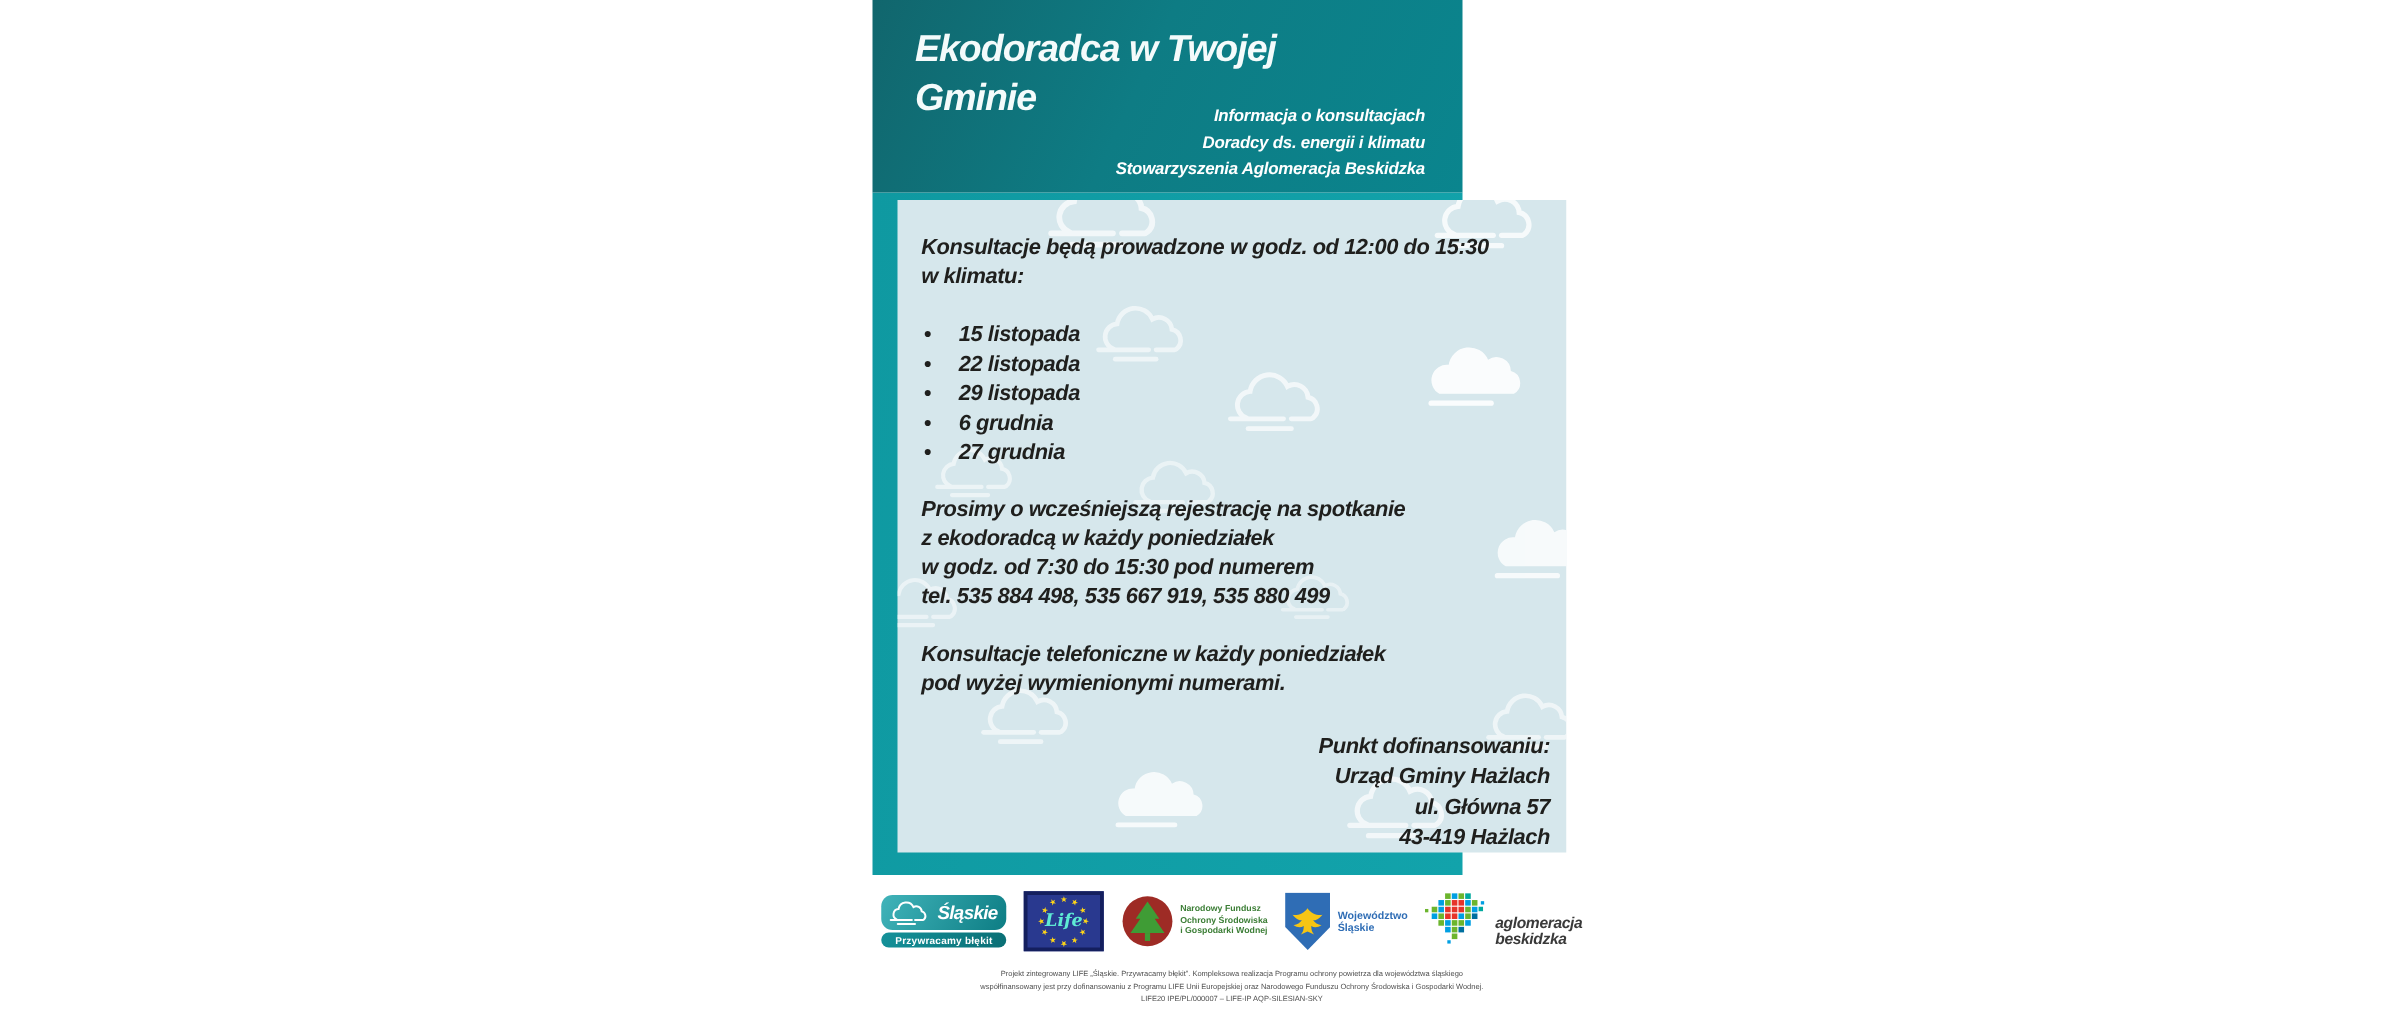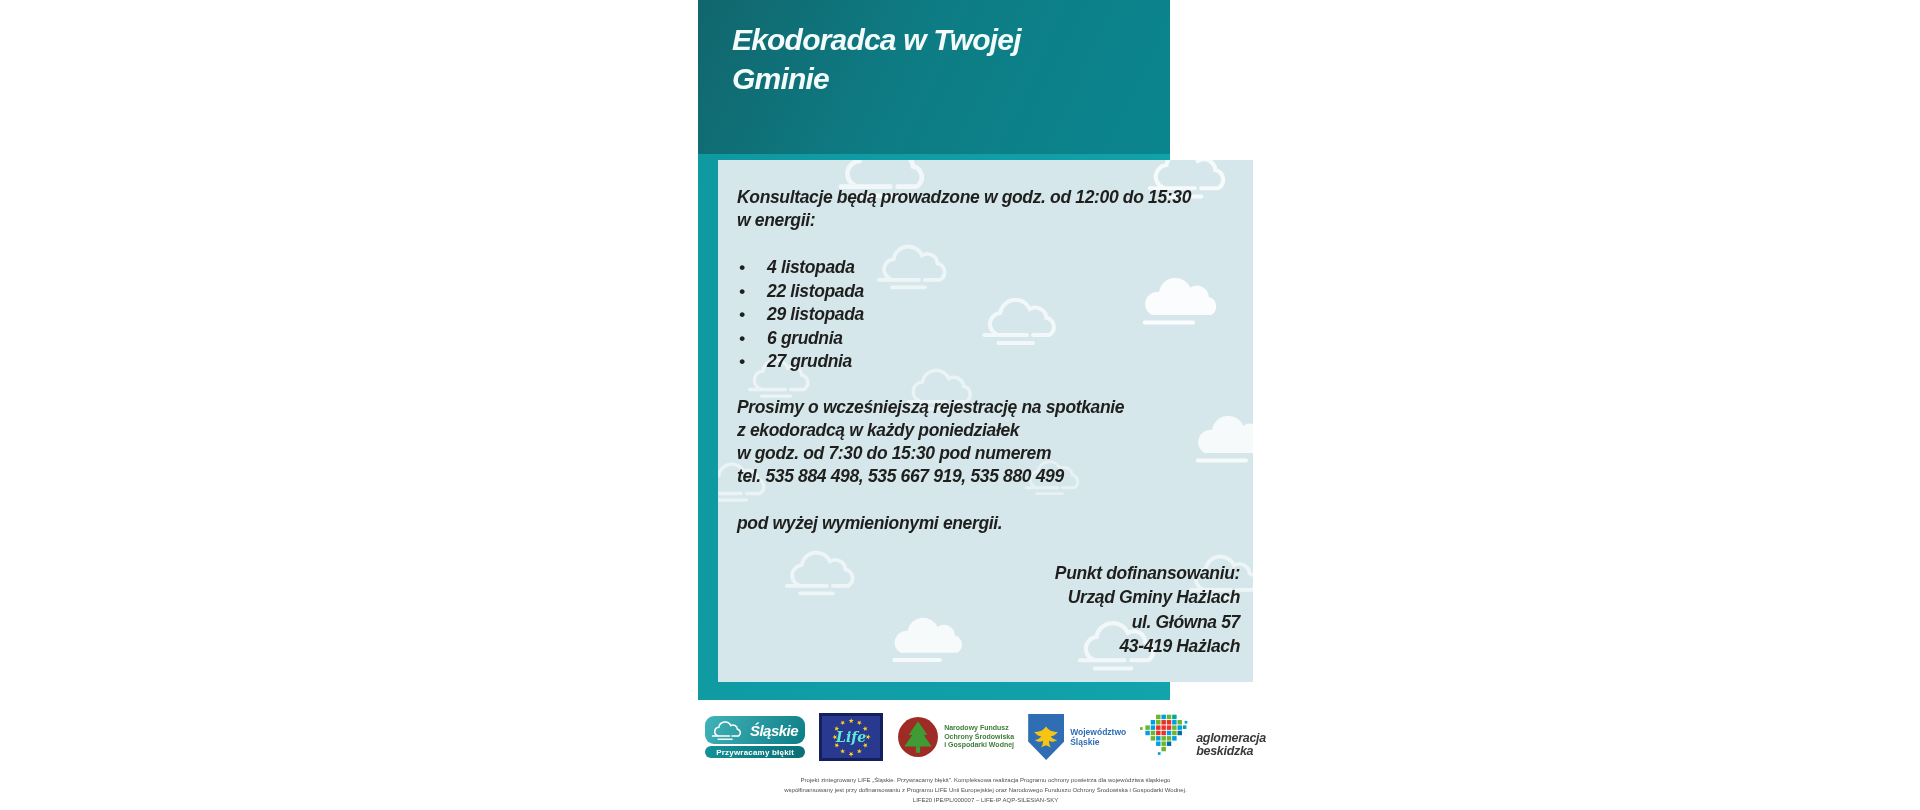--- a/index.html
+++ b/index.html
@@ -104,20 +104,25 @@
 
 <div class="canvas">
 
   <div class="poster">
 
     <div class="poster-header">
       <div class="poster-title">
         <div>Ekodoradca w Twojej</div>
         <div>Gminie</div>
       </div>
+      <div class="poster-subtitle">
+        <div>Informacja o konsultacjach</div>
+        <div>Doradcy ds. energii i klimatu</div>
+        <div>Stowarzyszenia Aglomeracja Beskidzka</div>
+      </div>
     </div>
 
     <div class="poster-body">
       <div class="panel">
 
         <svg class="cloud" style="left:110px;top:-20px;width:110px;height:64px;opacity:.7">
             <use href="#cloud-sym"></use>
           </svg>
         <svg class="cloud" style="left:420px;top:-14px;width:100px;height:58px;opacity:.8">
             <use href="#cloud-sym"></use>
@@ -155,40 +160,41 @@
         <svg class="cloud" style="left:462px;top:392px;width:90px;height:52px;opacity:.6">
             <use href="#cloud-sym"></use>
           </svg>
         <svg class="cloud" style="left:-22px;top:300px;width:80px;height:46px;opacity:.5">
             <use href="#cloud-sym"></use>
           </svg>
 
         <div class="panel-content">
           <div>
             <div class="txt-line">Konsultacje będą prowadzone w godz. od 12:00 do 15:30</div>
-            <div class="txt-line">w energii:</div>
+            <div class="txt-line">w klimatu:</div>
           </div>
 
           <ul class="date-list">
-            <li>4 listopada</li>
+            <li>15 listopada</li>
             <li>22 listopada</li>
             <li>29 listopada</li>
             <li>6 grudnia</li>
             <li>27 grudnia</li>
           </ul>
 
           <div class="para-registration">
             <div class="txt-line">Prosimy o wcześniejszą rejestrację na spotkanie</div>
             <div class="txt-line">z ekodoradcą w każdy poniedziałek</div>
             <div class="txt-line">w godz. od 7:30 do 15:30 pod numerem</div>
             <div class="txt-line">tel. 535 884 498, 535 667 919, 535 880 499</div>
           </div>
 
           <div class="para-phone">
-            <div class="txt-line">pod wyżej wymienionymi energii.</div>
+            <div class="txt-line">Konsultacje telefoniczne w każdy poniedziałek</div>
+            <div class="txt-line">pod wyżej wymienionymi numerami.</div>
           </div>
 
           <div class="contact-block">
             <div class="txt-line">Punkt dofinansowaniu:</div>
             <div class="txt-line">Urząd Gminy Hażlach</div>
             <div class="txt-line">ul. Główna 57</div>
             <div class="txt-line">43-419 Hażlach</div>
           </div>
         </div>
       </div>

